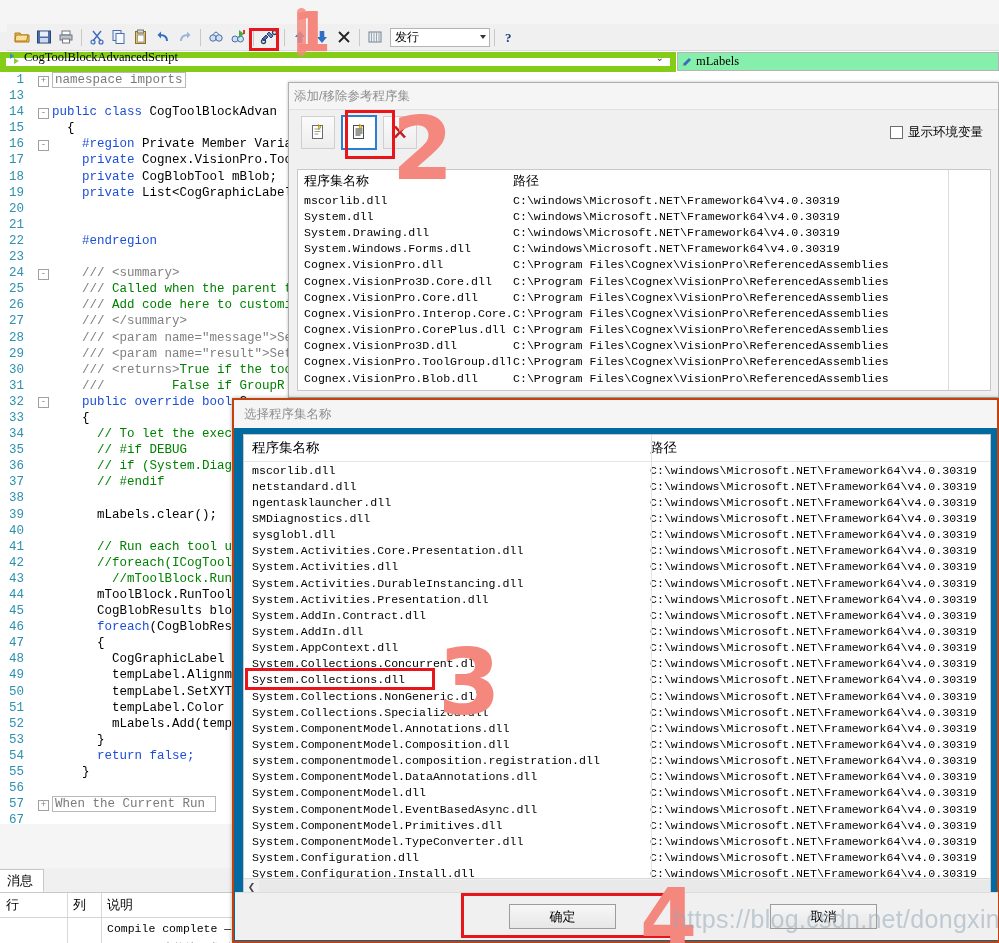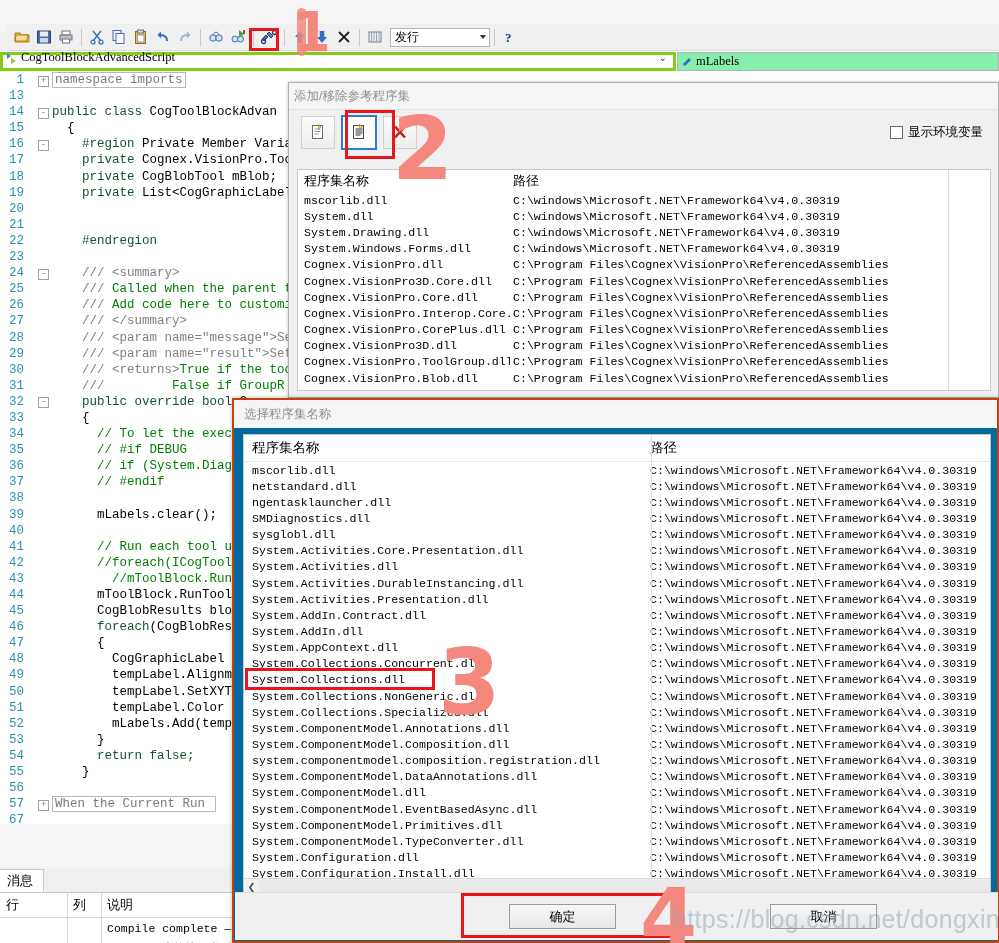--- a/index.html
+++ b/index.html
@@ -17,39 +17,39 @@
   .menu-item{padding:3px 11px;font-size:12.5px;color:#111;cursor:default;white-space:nowrap;}
   #toolbar{position:absolute;left:0;top:24px;width:999px;height:27px;background:#f0f0f0;
            border-bottom:1px solid #dcdcdc;display:flex;align-items:center;padding-left:4px;box-sizing:border-box;margin-left:7px;}
   .tb{width:20px;height:20px;margin:0 1px;display:flex;align-items:center;justify-content:center;position:relative;cursor:default;}
   .tbsep{width:1px;height:17px;background:#c8c8c8;margin:0 4px;}
   .tb svg{display:block;}
   #publish-combo{width:100px;height:19px;background:#fff;border:1px solid #b4b4b4;margin-left:4px;
                  display:flex;align-items:center;justify-content:space-between;padding:0 3px 0 4px;box-sizing:border-box;font-size:12px;}
   .cbarrow{width:0;height:0;border-left:3.5px solid transparent;border-right:3.5px solid transparent;border-top:4px solid #333;}
   #cls-bar{position:absolute;left:0;top:51px;width:999px;height:21px;display:flex;align-items:center;background:#fff;}
-  #cls-combo{width:676px;height:19px;border:3px solid #84cc16;background:#fff;display:flex;align-items:center;
+  #cls-combo{width:676px;height:19px;border:6px solid #84cc16;background:#fff;display:flex;align-items:center;
              padding:0 2px 8px 2px;box-sizing:border-box;}
   #mem-combo{flex:1;height:19px;border:1px solid #b4b4b4;background:#86efac;display:flex;align-items:center;
              padding:0 2px;box-sizing:border-box;margin-left:1px;}
   .combo-text{font-family:"Liberation Serif","DejaVu Serif",serif;font-size:12.5px;margin-left:3px;white-space:nowrap;}
   .cbv{margin-left:auto;font-size:10px;color:#444;padding-right:4px;}
 
   
   #code-area{position:absolute;left:0;top:72px;width:999px;height:752px;background:#fff;overflow:hidden;
              font-family:"Liberation Mono","DejaVu Sans Mono",monospace;font-size:12.5px;line-height:16.1px;}
   .cl{display:flex;height:16.1px;align-items:center;white-space:pre;}
   .gut{width:28px;text-align:right;padding-right:4px;color:#2b91af;box-sizing:border-box;
        font-family:"Liberation Mono","DejaVu Sans Mono",monospace;font-size:12.5px;flex:none;}
   .mk{width:9px;flex:none;border-right:1px dotted #c0c0c0;box-sizing:border-box;}
   .mk.y{background:#ffee62;}
   .fold{width:13px;flex:none;text-align:center;color:#808080;font-size:11px;line-height:12px;}
   .fold span{display:inline-block;border:1px solid #a0a0a0;width:9px;height:9px;line-height:8px;font-size:9px;background:#fff;}
   .code{padding-left:2px;}
-  .kw{color:#14532d;}
+  .kw{color:#1d4ed8;}
   .cm{color:#008000;}
   .cm2{color:#808080;}
   .collapsed{border:1px solid #b9b9b9;background:#fff;color:#7a7a7a;padding:0 2px;}
 
   
   #msg-pane{position:absolute;left:0;top:868px;width:232px;height:119px;background:#f0f0f0;overflow:hidden;}
   #msg-tabstrip{height:24px;border-bottom:1px solid #c8c8c8;display:flex;align-items:flex-end;background:#f0f0f0;}
   #msg-tab{background:#fff;border:1px solid #c8c8c8;border-bottom:1px solid #fff;height:21px;
            padding:0 10px;display:flex;align-items:center;font-size:13px;margin-left:-4px;}
   #msg-grid{background:#fff;height:70px;}

